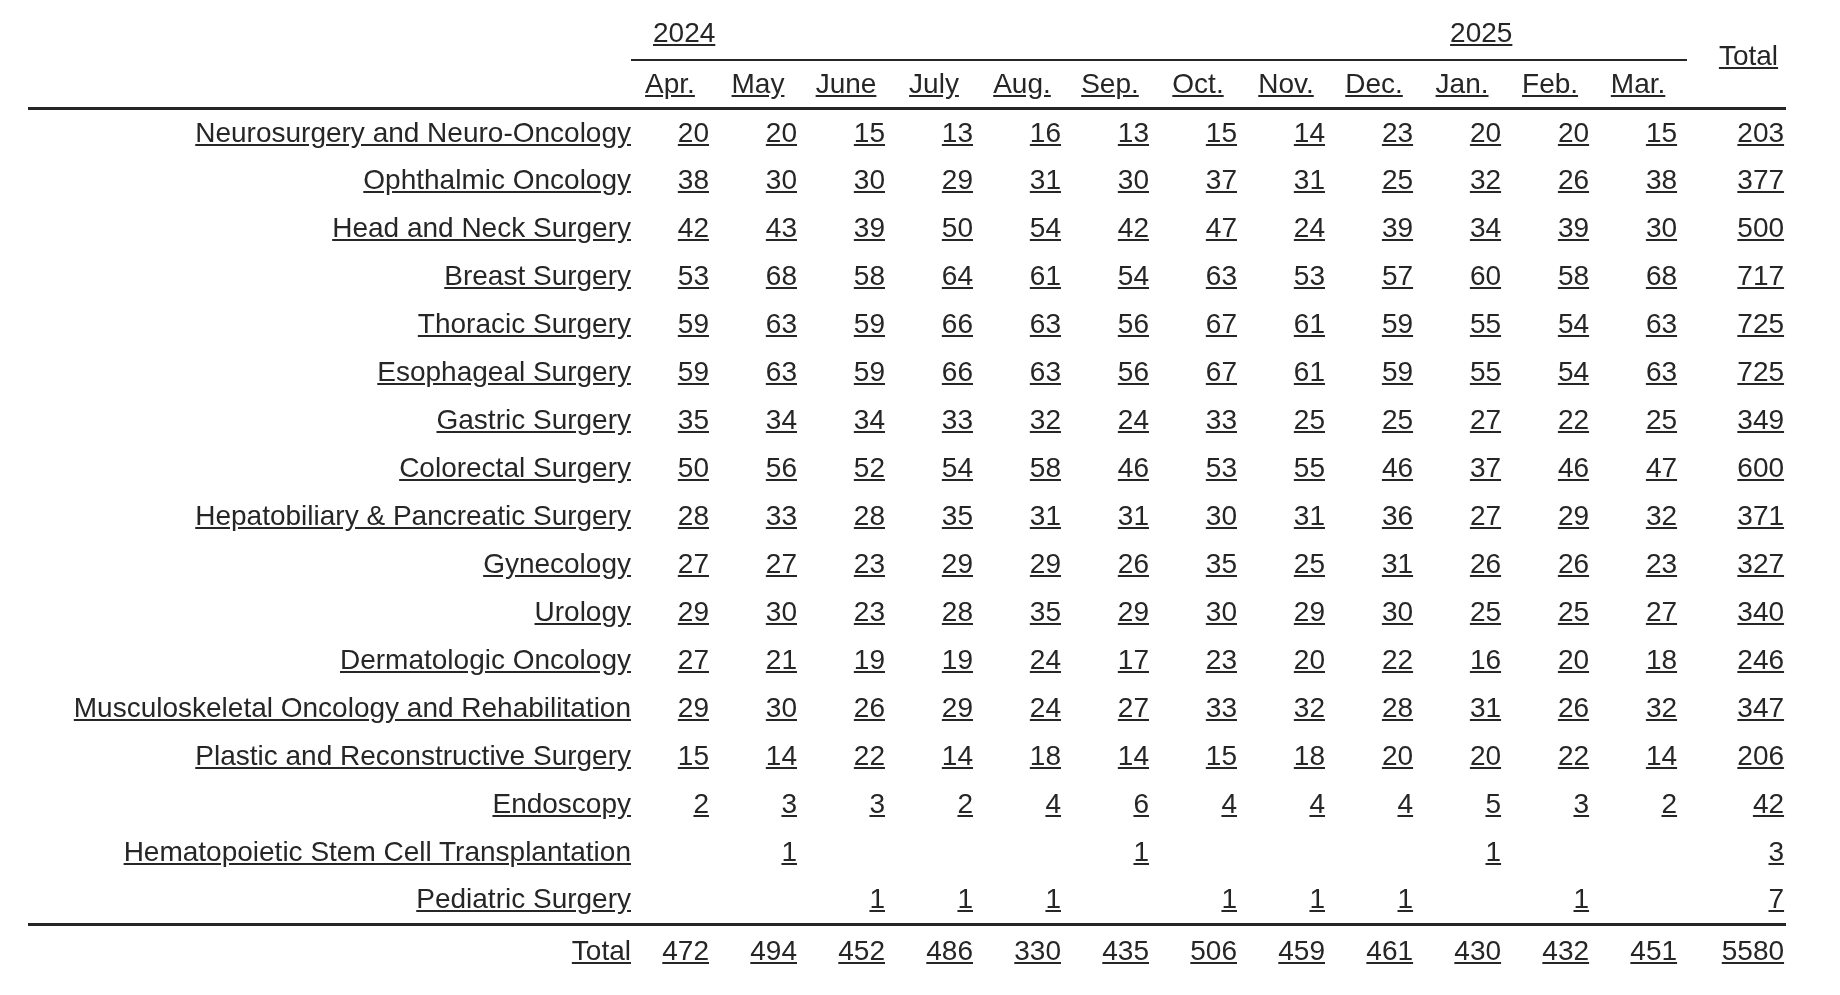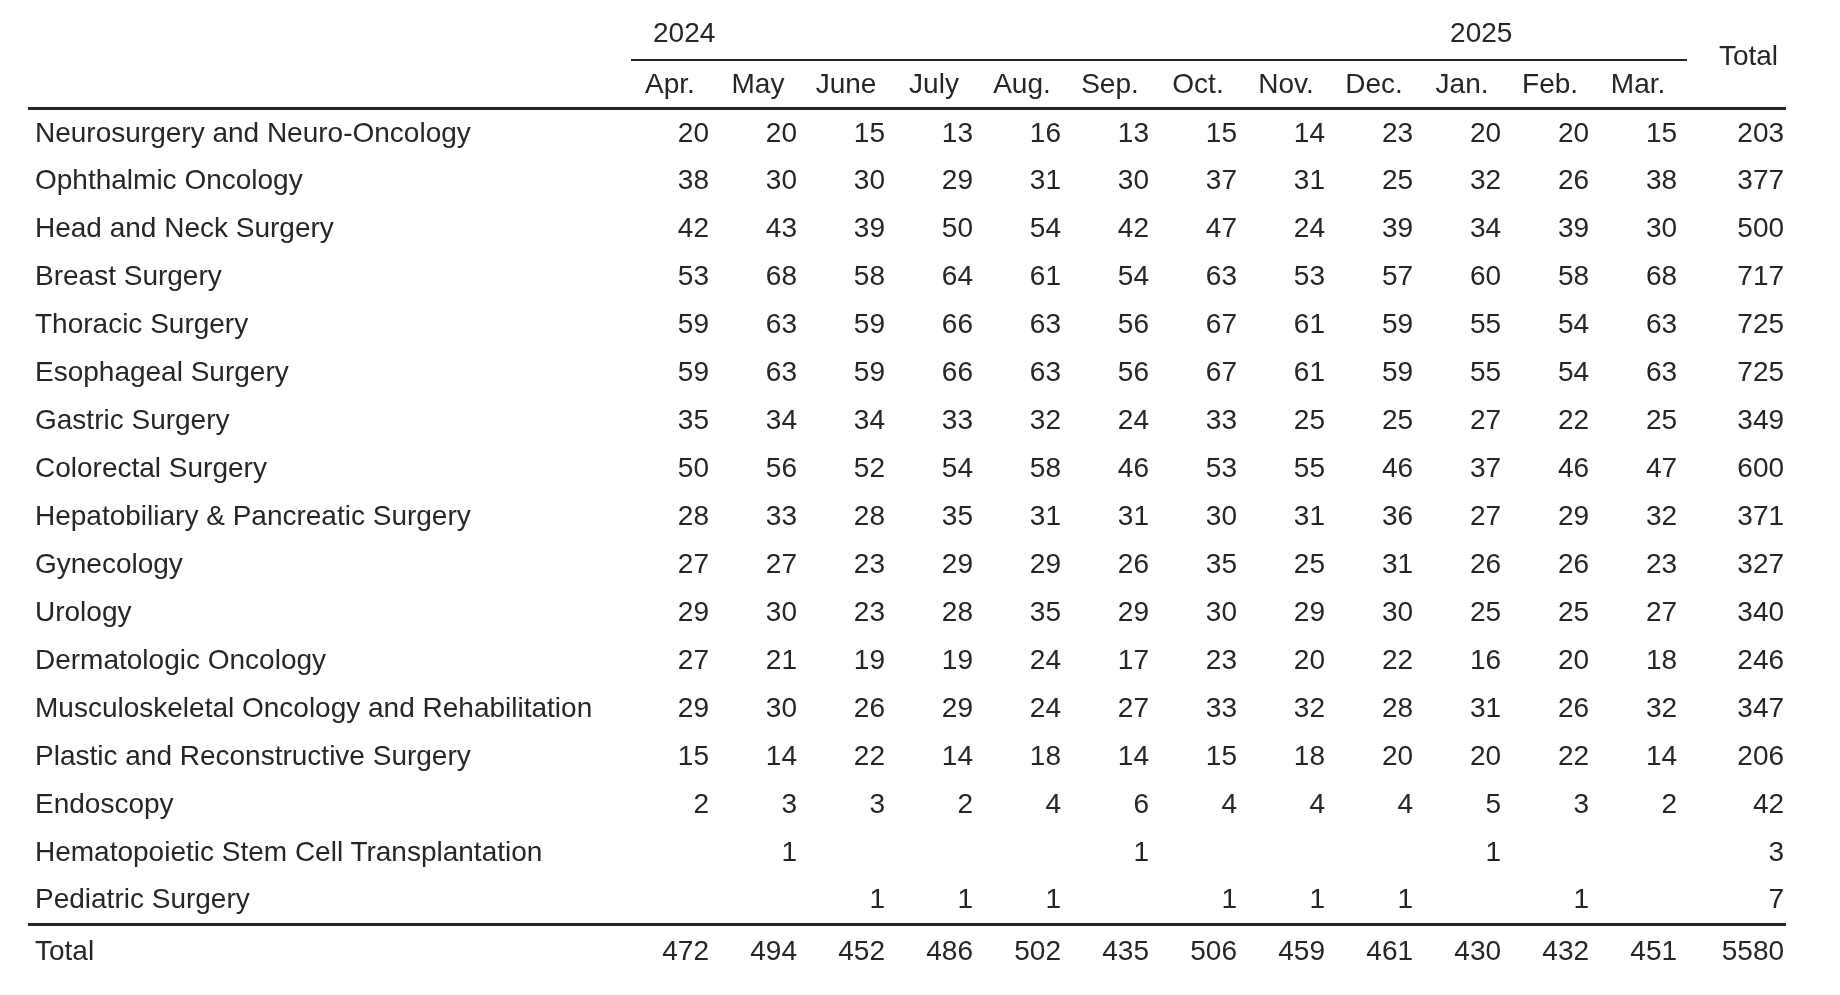--- a/index.html
+++ b/index.html
@@ -13,20 +13,21 @@
     overflow: hidden;
     font-family: "Liberation Sans", "DejaVu Sans", sans-serif;
     color: #262626;
   }
   table.cases {
     border-collapse: collapse;
     table-layout: fixed;
     width: 1758px;
     margin: 6px 11px 0 28px;
     font-size: 28px;
+    text-decoration: underline;
   }
   col.col-label { width: 603px; }
   col.col-month { width: 88px; }
   col.col-total { width: 99px; }
   th, td {
     font-weight: normal;
     vertical-align: middle;
     white-space: nowrap;
     padding: 0;
   }
@@ -45,21 +46,21 @@
     text-align: center;
     padding-right: 10px;
   }
   th.total-head {
     text-align: right;
     padding-right: 8px;
     vertical-align: middle;
   }
   tbody tr { height: 48px; }
   td.lbl {
-    text-align: left;
+    text-align: right;
     padding-left: 7px;
   }
   td.num {
     text-align: right;
     padding-right: 10px;
   }
   td.tot { padding-right: 2px; text-align: right; }
   tfoot tr { height: 52px; }
   tfoot td { border-top: 3px solid #262626; }
 </style>
@@ -379,21 +380,21 @@
         <td class="num tot">7</td>
       </tr>
     </tbody>
   <tfoot>
     <tr id="total-row">
       <td class="lbl">Total</td>
     <td class="num">472</td>
         <td class="num">494</td>
         <td class="num">452</td>
         <td class="num">486</td>
-        <td class="num">502</td>
+        <td class="num">330</td>
         <td class="num">435</td>
         <td class="num">506</td>
         <td class="num">459</td>
         <td class="num">461</td>
         <td class="num">430</td>
         <td class="num">432</td>
         <td class="num">451</td>
         <td class="num tot">5580</td>
       </tr>
   </tfoot>

